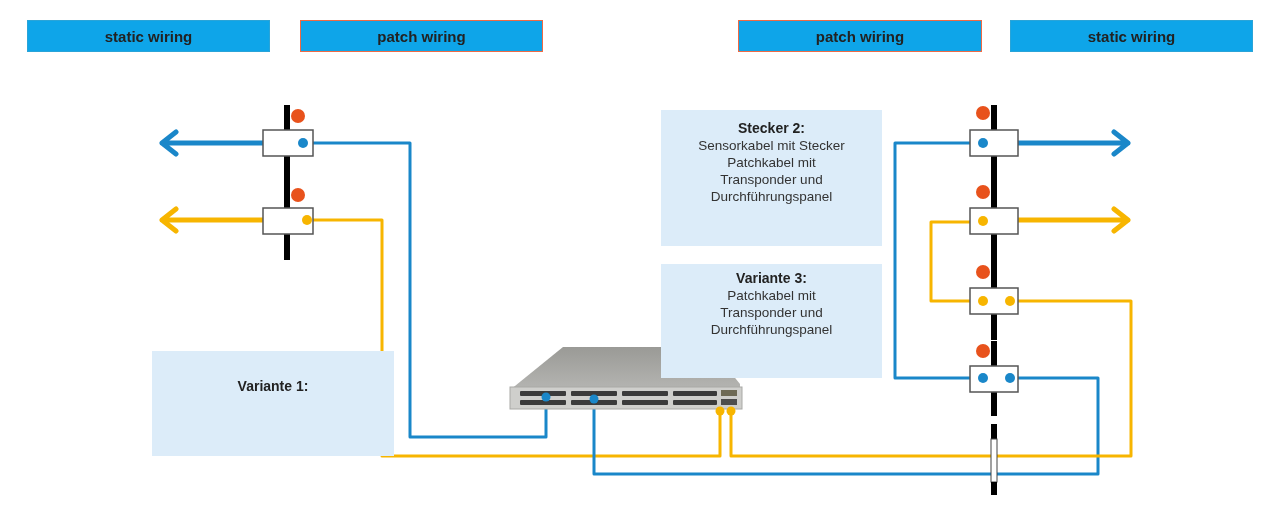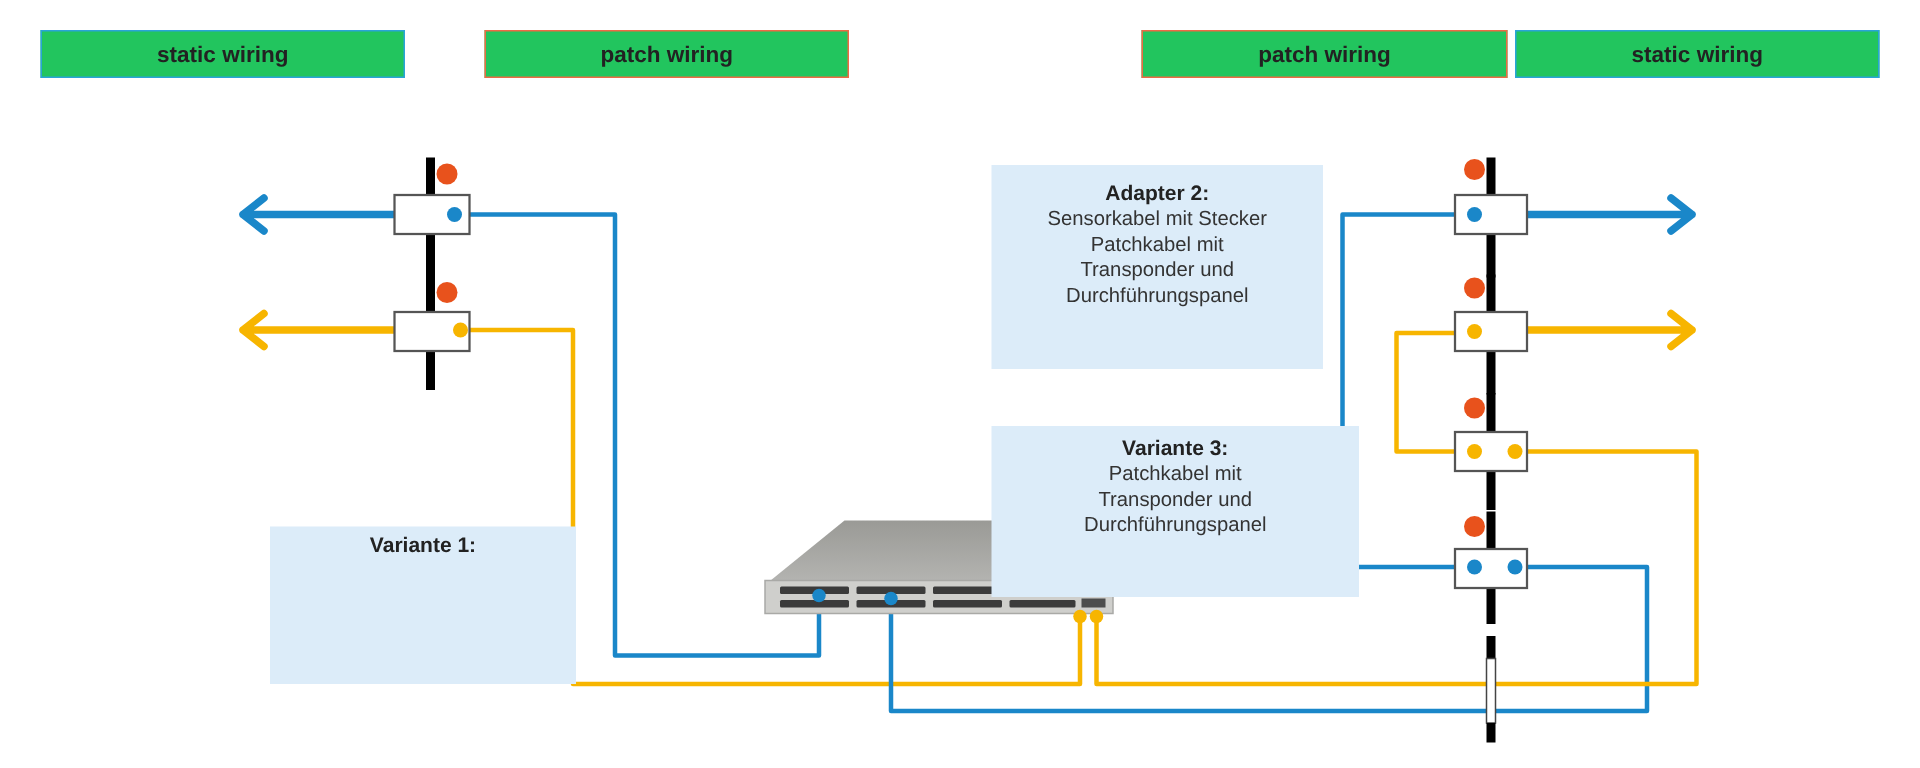--- a/index.html
+++ b/index.html
@@ -1,22 +1,22 @@
 <!DOCTYPE html>
 <html><head>
 <meta charset="utf-8">
 <style>
   html, body { margin: 0; padding: 0; background: #ffffff; }
   body { width: 1280px; height: 512px; position: relative; overflow: hidden;
          font-family: "Liberation Sans", sans-serif; }
   .hdr { position: absolute; top: 20px; height: 32px; box-sizing: border-box;
-         background: #22c55e; display: flex; align-items: center; justify-content: center;
+         background: #0ea5e9; display: flex; align-items: center; justify-content: center;
          font-weight: bold; font-size: 15px; color: #222; }
   .hdr.static { border: 1.5px solid #2aa4d8; }
-  .hdr.patch { border: 1.5px solid #ee6a45; margin-left: 23px; }
+  .hdr.patch { border: 1.5px solid #ee6a45; }
   .note { position: absolute; background: #dcecf9; color: #333; font-size: 13.5px;
           text-align: center; line-height: 17px; box-sizing: border-box; }
   .note .title { font-weight: bold; color: #222; font-size: 14px; display: block; }
   .note span { display: block; }
   svg#diagram { position: absolute; left: 0; top: 0; }
 </style>
 </head>
 <body>
 
 <div class="hdr static" style="left:27px; width:243px;">
@@ -129,30 +129,30 @@
       <rect x="721" y="399" width="16" height="6" fill="#4d4d4d"></rect>
     </g>
     <circle cx="546" cy="397" r="4.5" fill="#1a87c9"></circle>
     <circle cx="594" cy="399" r="4.5" fill="#1a87c9"></circle>
     <circle cx="720" cy="411" r="4.5" fill="#f7b500"></circle>
     <circle cx="731" cy="411" r="4.5" fill="#f7b500"></circle>
   </g>
 </svg>
 
 <div class="note" style="left:661px; top:110px; width:221px; height:136px; padding-top:10px;">
-  <span class="title">Adapter 2:</span>
+  <span class="title">Stecker 2:</span>
   <span>Sensorkabel mit Stecker</span>
   <span>Patchkabel mit</span>
   <span>Transponder und</span>
   <span>Durchführungspanel</span>
 </div>
 
-<div class="note" style="left:661px; top:284px; width:245px; height:114px; padding-top:6px;">
+<div class="note" style="left:661px; top:264px; width:221px; height:114px; padding-top:6px;">
   <span class="title">Variante 3:</span>
   <span>Patchkabel mit</span>
   <span>Transponder und</span>
   <span>Durchführungspanel</span>
 </div>
 
-<div class="note" style="left:152px; top:351px; width:204px; height:105px; padding-top:4px;margin-left:28px;">
+<div class="note" style="left:152px; top:351px; width:242px; height:105px; padding-top:27px;">
   <span class="title">Variante 1:</span>
   <span style="height:6px;"></span>
 </div>
 
 </body></html>

